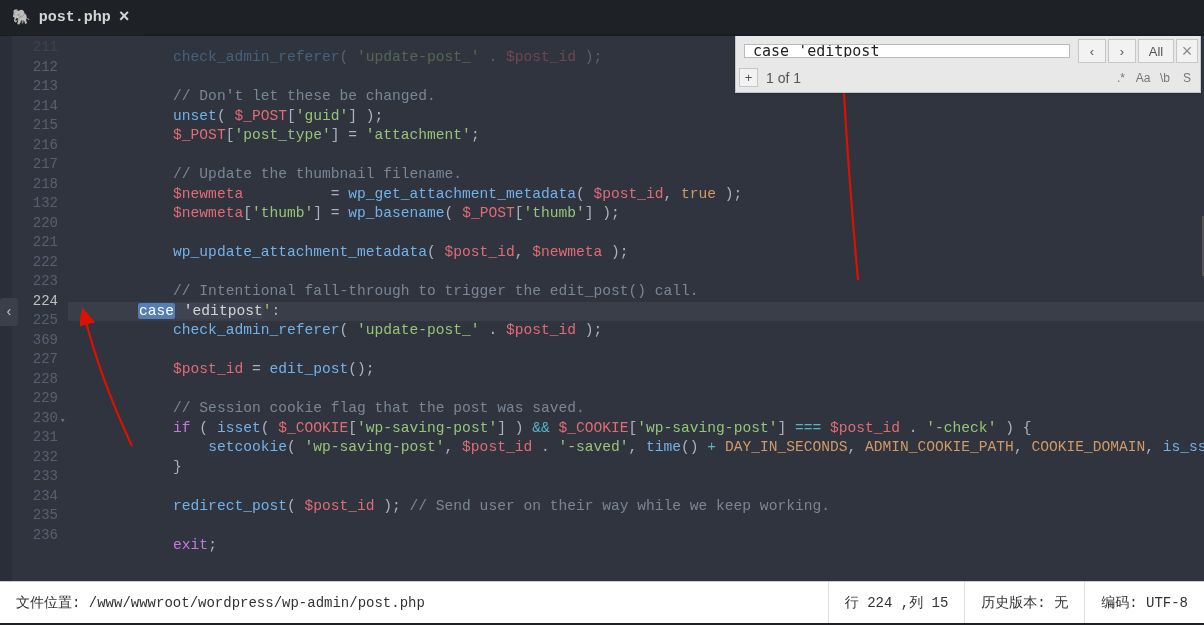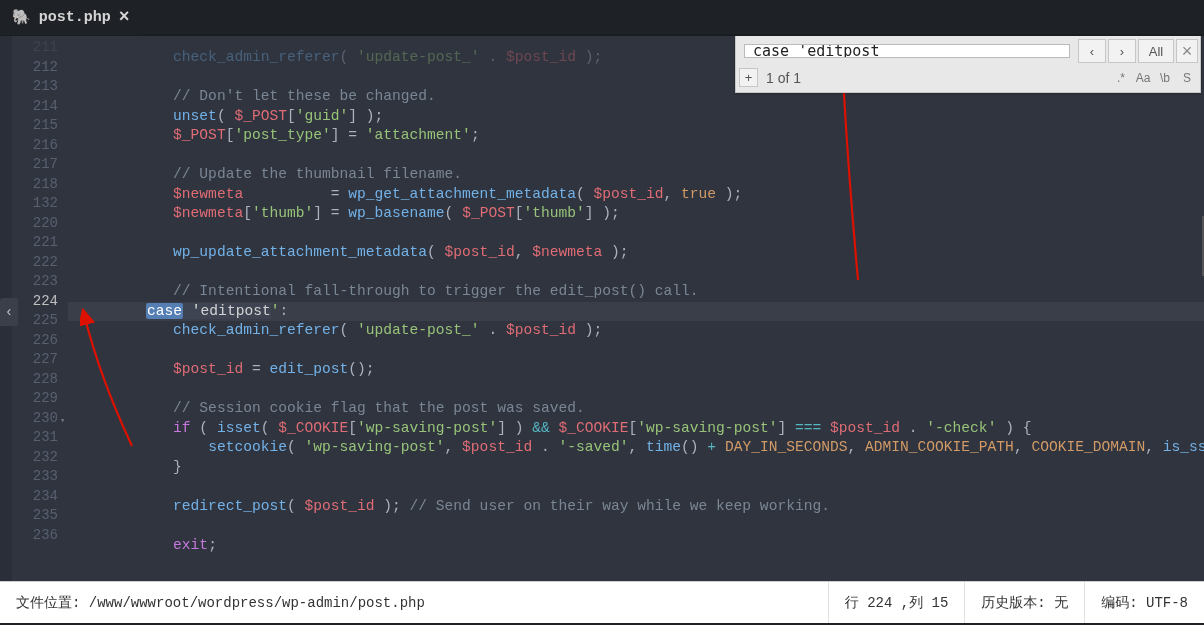--- a/index.html
+++ b/index.html
@@ -92,21 +92,21 @@
 .k-comment { color: #7b8694; }
 .k-func { color: #73b2e8; }
 .k-var { color: #e06c75; }
 .k-str { color: #98c379; }
 .k-kw { color: #c678dd; }
 .k-op { color: #56b6c2; }
 .k-const { color: #d19a66; }
 .k-bool { color: #d19a66; }
 .k-plain { color: #abb2bf; }
 .k-hl { background: #3e4451; }
-.k-hl-sel { background: #557eb5; color: #fff; border-radius: 2px; padding: 0 1px; margin-left: 8px; }
+.k-hl-sel { background: #557eb5; color: #fff; border-radius: 2px; padding: 0 1px; }
 
 .find-panel {
   position: absolute;
   top: 0;
   right: 3px;
   width: 466px;
   background: #e8e8e8;
   border: 1px solid #c6c6c6;
   border-top: none;
   z-index: 20;
@@ -235,21 +235,21 @@
         <div class="lnum">216</div>
         <div class="lnum">217</div>
         <div class="lnum">218</div>
         <div class="lnum">132</div>
         <div class="lnum">220</div>
         <div class="lnum">221</div>
         <div class="lnum">222</div>
         <div class="lnum">223</div>
         <div class="lnum" style="color: rgb(192, 192, 192);">224</div>
         <div class="lnum">225</div>
-        <div class="lnum">226</div>
+        <div class="lnum">369</div>
         <div class="lnum">227</div>
         <div class="lnum">228</div>
         <div class="lnum">229</div>
         <div class="lnum">230</div>
         <div class="lnum">231</div>
         <div class="lnum">232</div>
         <div class="lnum">233</div>
         <div class="lnum">234</div>
         <div class="lnum">235</div>
         <div class="lnum">236</div>

